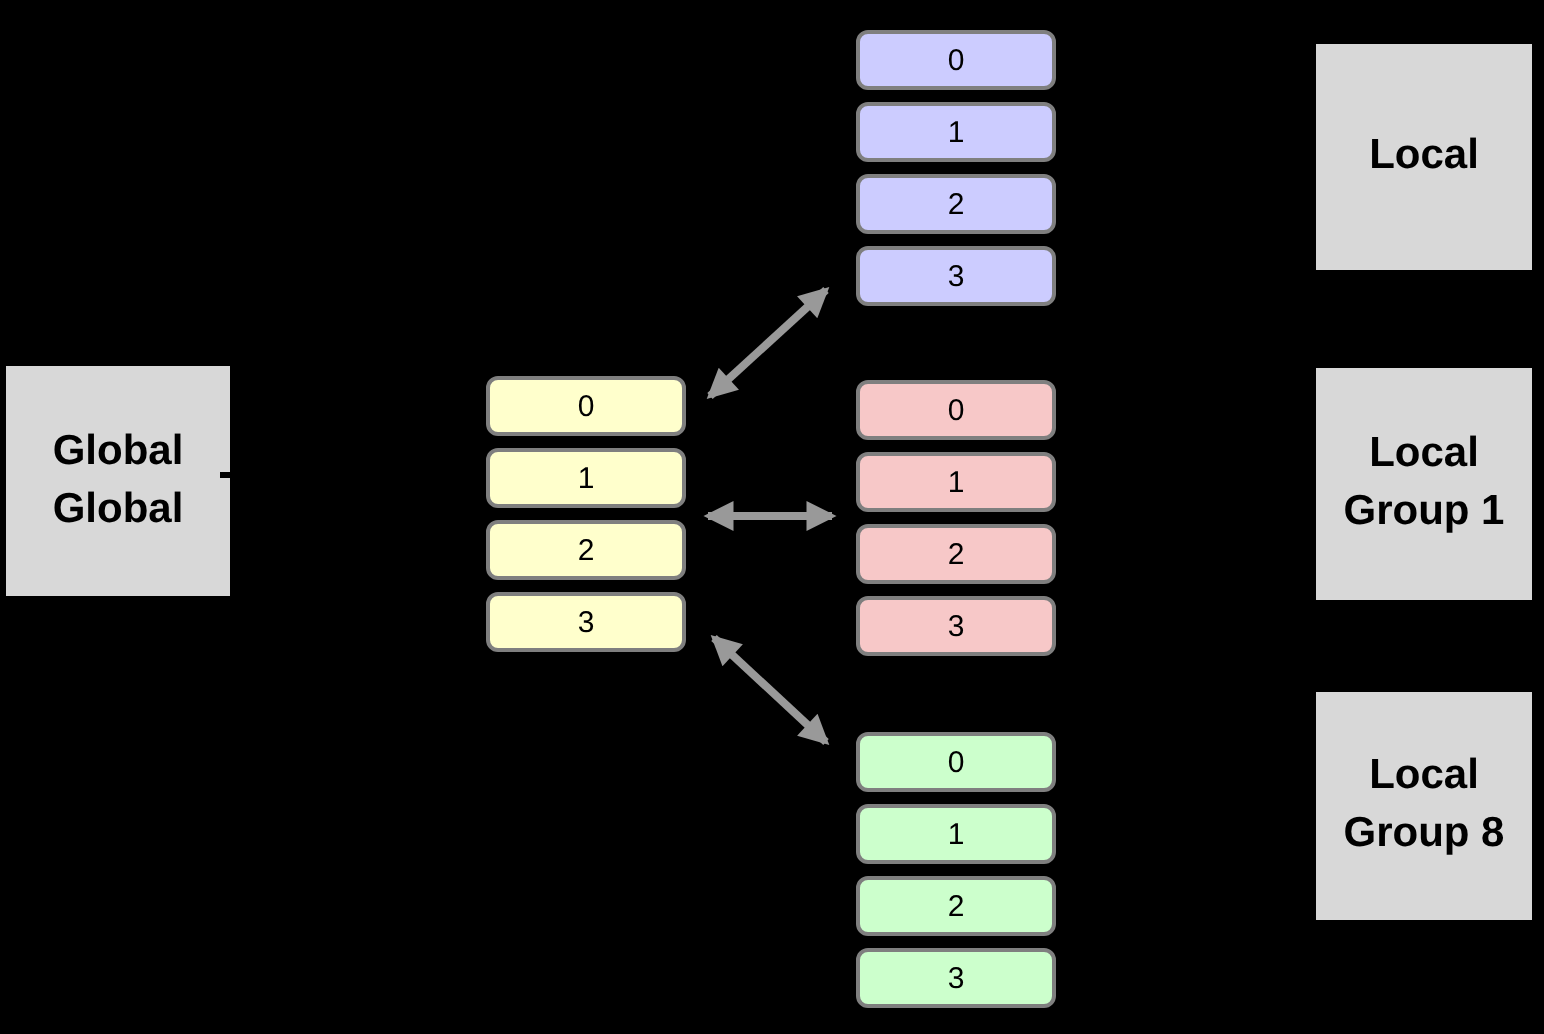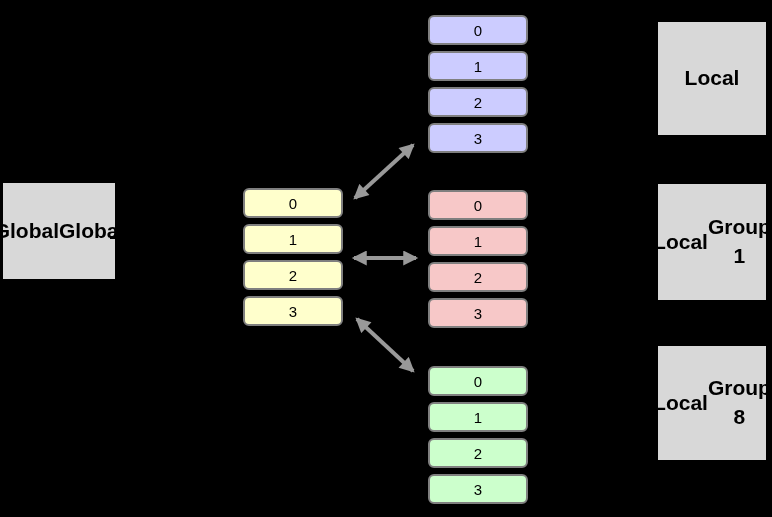--- a/index.html
+++ b/index.html
@@ -2,24 +2,24 @@
 <html><head>
 <meta charset="utf-8">
 <style>
   html,body{margin:0;padding:0;background:#000;}
   .canvas{
     position:relative;width:772px;height:517px;background:#000000;
     font-family:"Liberation Sans", sans-serif;overflow:hidden;
   }
   .label-box{
     position:absolute;background:#D8D8D8;color:#000;
-    display:flex;align-items:center;justify-content:center;
+    display:flex;flex-direction:column;align-items:center;justify-content:center;
     font-weight:bold;font-size:21px;line-height:1.38;text-align:center;
   }
-  .label-global{left:3px;top:183px;width:112px;height:96px;}
+  .label-global{left:3px;top:183px;width:112px;height:115px;}
   .label-lg1{left:658px;top:22px;width:108px;height:113px;}
   .label-lg2{left:658px;top:184px;width:108px;height:116px;}
   .label-lg3{left:658px;top:346px;width:108px;height:114px;}
   .stack{
     position:absolute;display:flex;flex-direction:column;gap:6px;
   }
   .stack-global{left:243px;top:188px;}
   .stack-lg1{left:428px;top:15px;}
   .stack-lg2{left:428px;top:190px;}
   .stack-lg3{left:428px;top:366px;}

